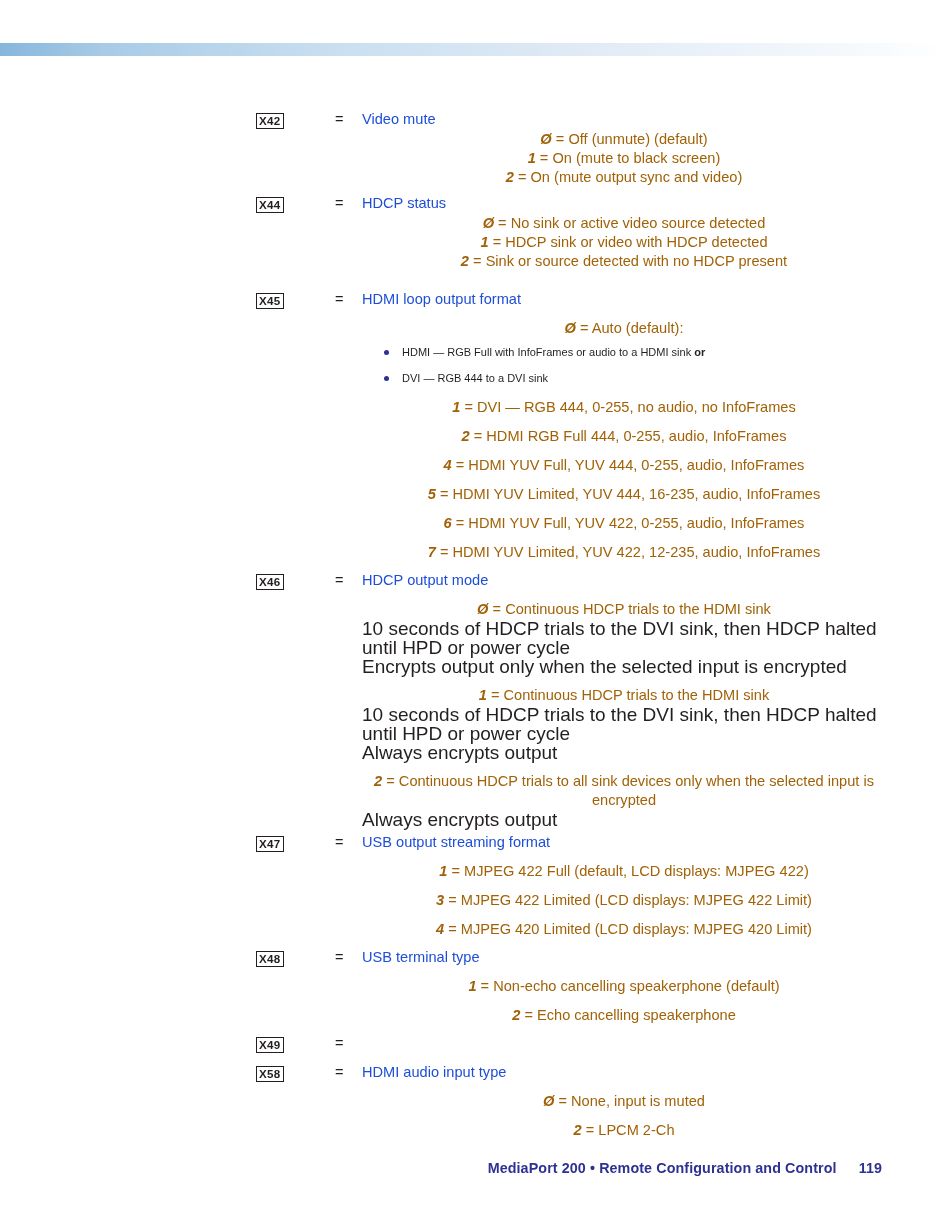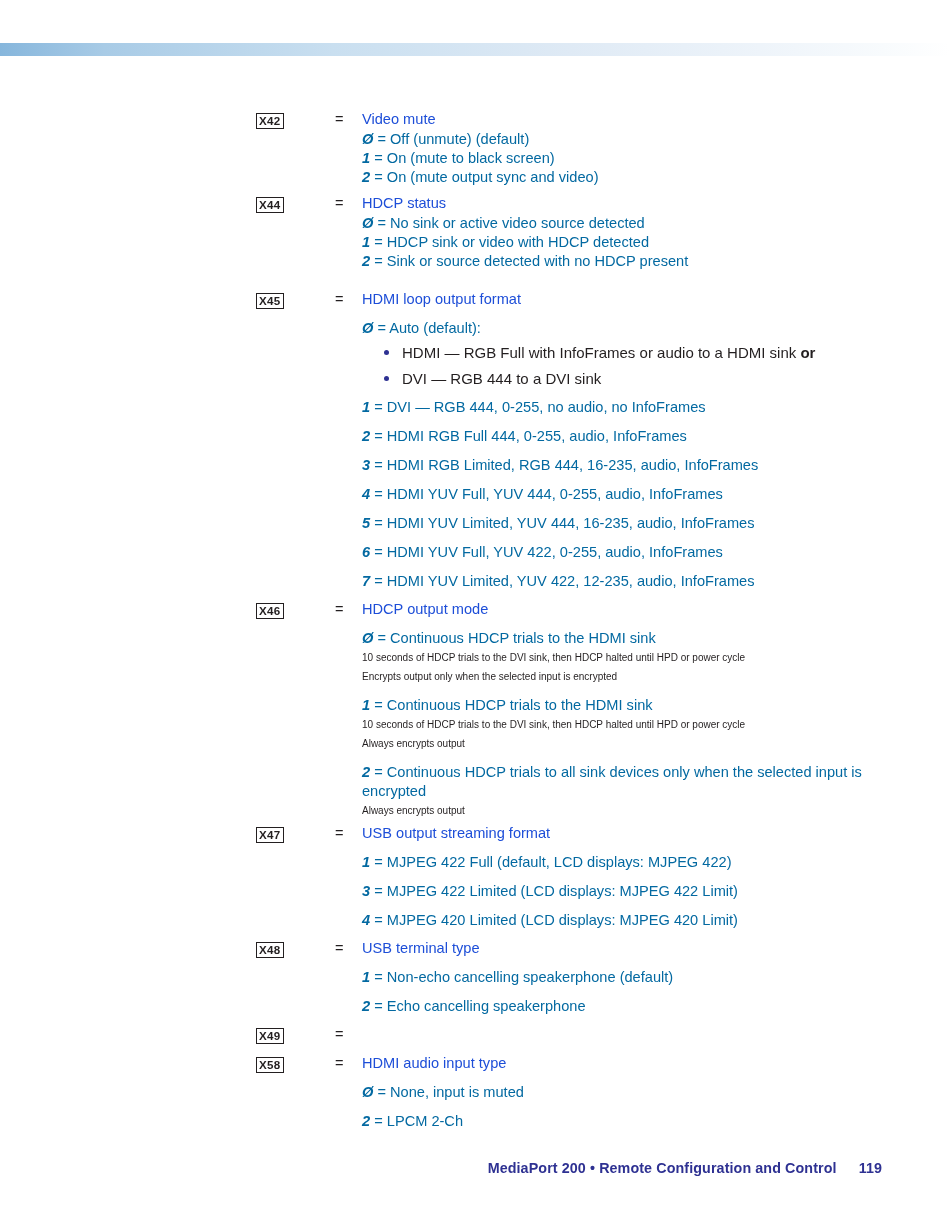--- a/index.html
+++ b/index.html
@@ -93,45 +93,46 @@
   .values {
     margin-left: 106px;
   }
   .values.tight .value-row { margin-top: 0px; }
   .values.loose .value-row { margin-top: 10px; }
   .values.loose-first > .value-row:first-child { margin-top: 9px; }
 
   .value-row {
     font-size: 14.6px;
     line-height: 19px;
-    color: #0369a1;
+    color: #a16207;
+    text-align: center;
   }
 
   .value-key {
     font-weight: bold;
     font-style: italic;
     font-size: 14.6px;
   }
 
   .value-extra {
-    font-size: 10px;
+    font-size: 19px;
     line-height: 19px;
     color: #231f20;
   }
 
   
   .sub-bullets {
     margin: 5px 0 0 0;
     padding: 0;
     list-style: none;
   }
   .sub-bullets li {
     position: relative;
     padding-left: 40px;
-    font-size: 15px;
+    font-size: 11px;
     line-height: 19px;
     margin-bottom: 7px;
     color: #231f20;
   }
   .sub-bullets li .dot {
     position: absolute;
     left: 22px;
     top: 7px;
     width: 5px;
     height: 5px;
@@ -197,21 +198,20 @@
           <div class="param-title">HDMI loop output format</div>
         </div>
         <div class="values loose loose-first">
           <div class="value-row"><span class="value-key">Ø</span> <span>=</span> <span>Auto (default):</span></div>
           <ul class="sub-bullets">
             <li><span class="dot"></span><span>HDMI — RGB Full with InfoFrames or audio to a HDMI sink </span><span class="bold-or">or</span></li>
             <li><span class="dot"></span><span>DVI — RGB 444 to a DVI sink</span></li>
           </ul>
           <div class="value-row"><span class="value-key">1</span> <span>=</span> <span>DVI — RGB 444, 0-255, no audio, no InfoFrames</span></div>
           <div class="value-row"><span class="value-key">2</span> <span>=</span> <span>HDMI RGB Full 444, 0-255, audio, InfoFrames</span></div>
-          <div class="value-row"><span class="value-key">3</span> <span>=</span> <span>HDMI RGB Limited, RGB 444, 16-235, audio, InfoFrames</span></div>
           <div class="value-row"><span class="value-key">4</span> <span>=</span> <span>HDMI YUV Full, YUV 444, 0-255, audio, InfoFrames</span></div>
           <div class="value-row"><span class="value-key">5</span> <span>=</span> <span>HDMI YUV Limited, YUV 444, 16-235, audio, InfoFrames</span></div>
           <div class="value-row"><span class="value-key">6</span> <span>=</span> <span>HDMI YUV Full, YUV 422, 0-255, audio, InfoFrames</span></div>
           <div class="value-row"><span class="value-key">7</span> <span>=</span> <span>HDMI YUV Limited, YUV 422, 12-235, audio, InfoFrames</span></div>
         </div>
       </div>
       <div class="param-block" style="margin-bottom: 4px;">
         <div class="param-head">
           <div class="param-tag-cell"><span class="param-tag">X46</span></div>
           <div class="param-eq-cell">=</div>

